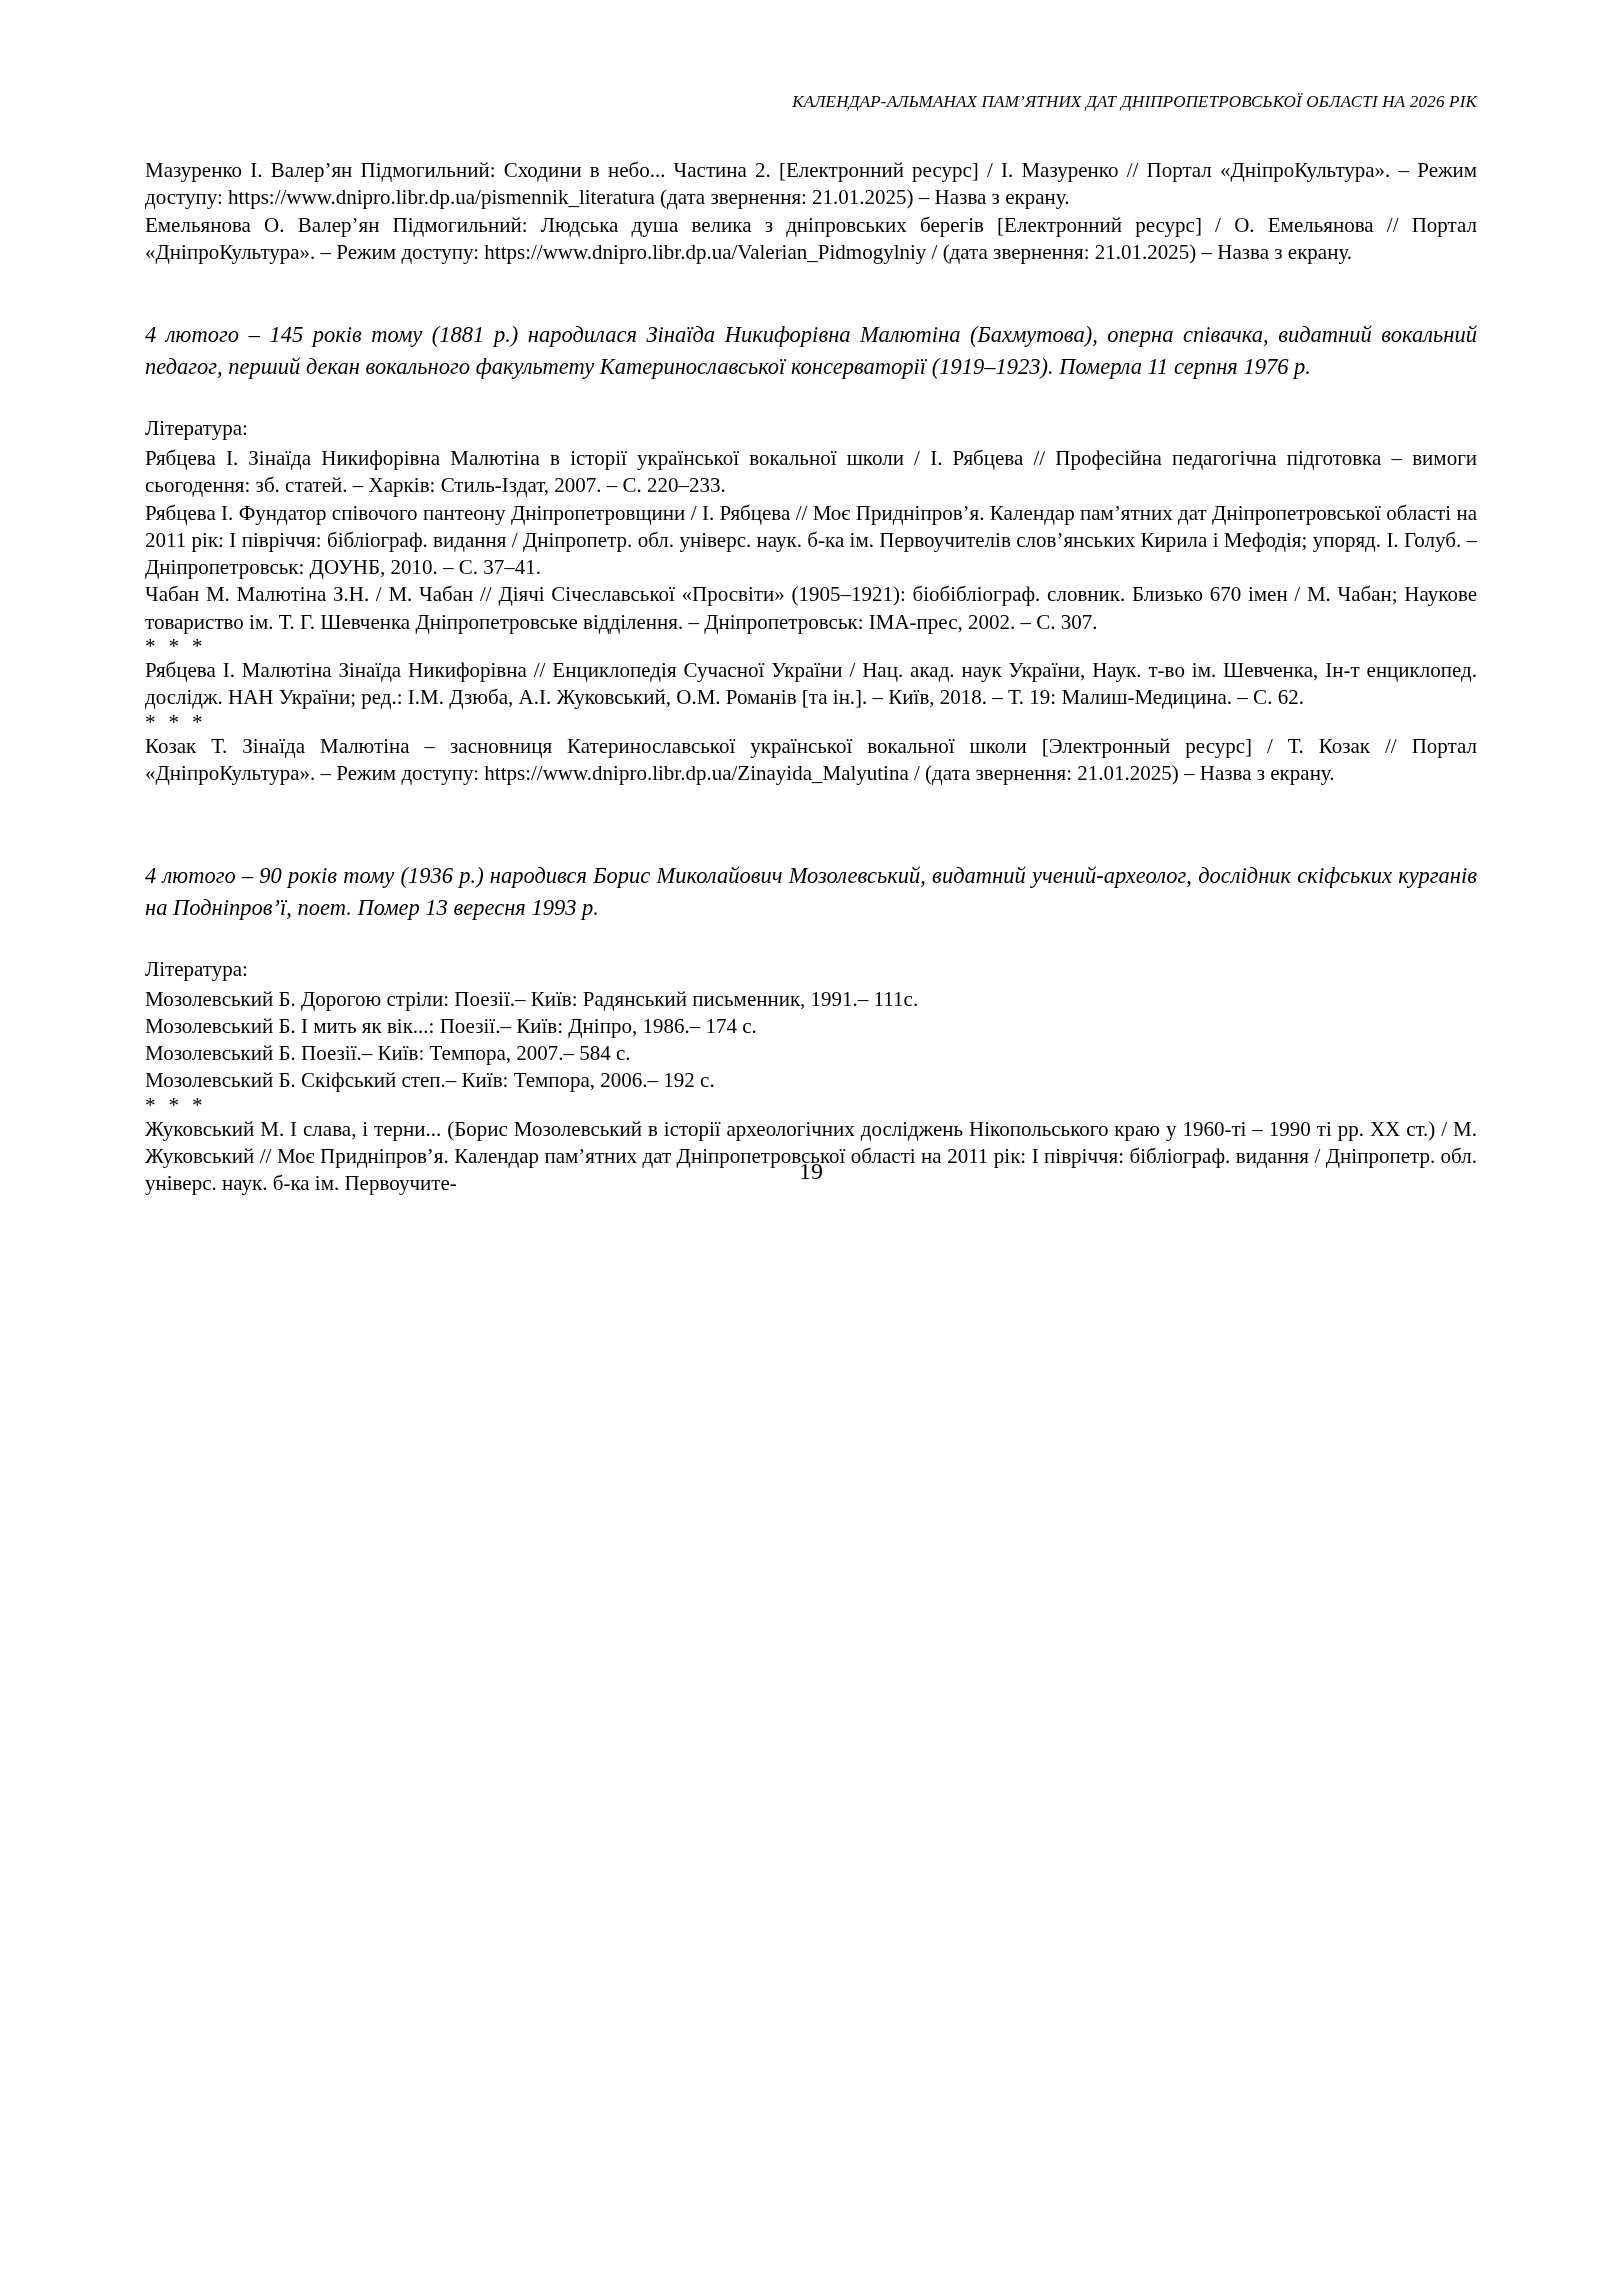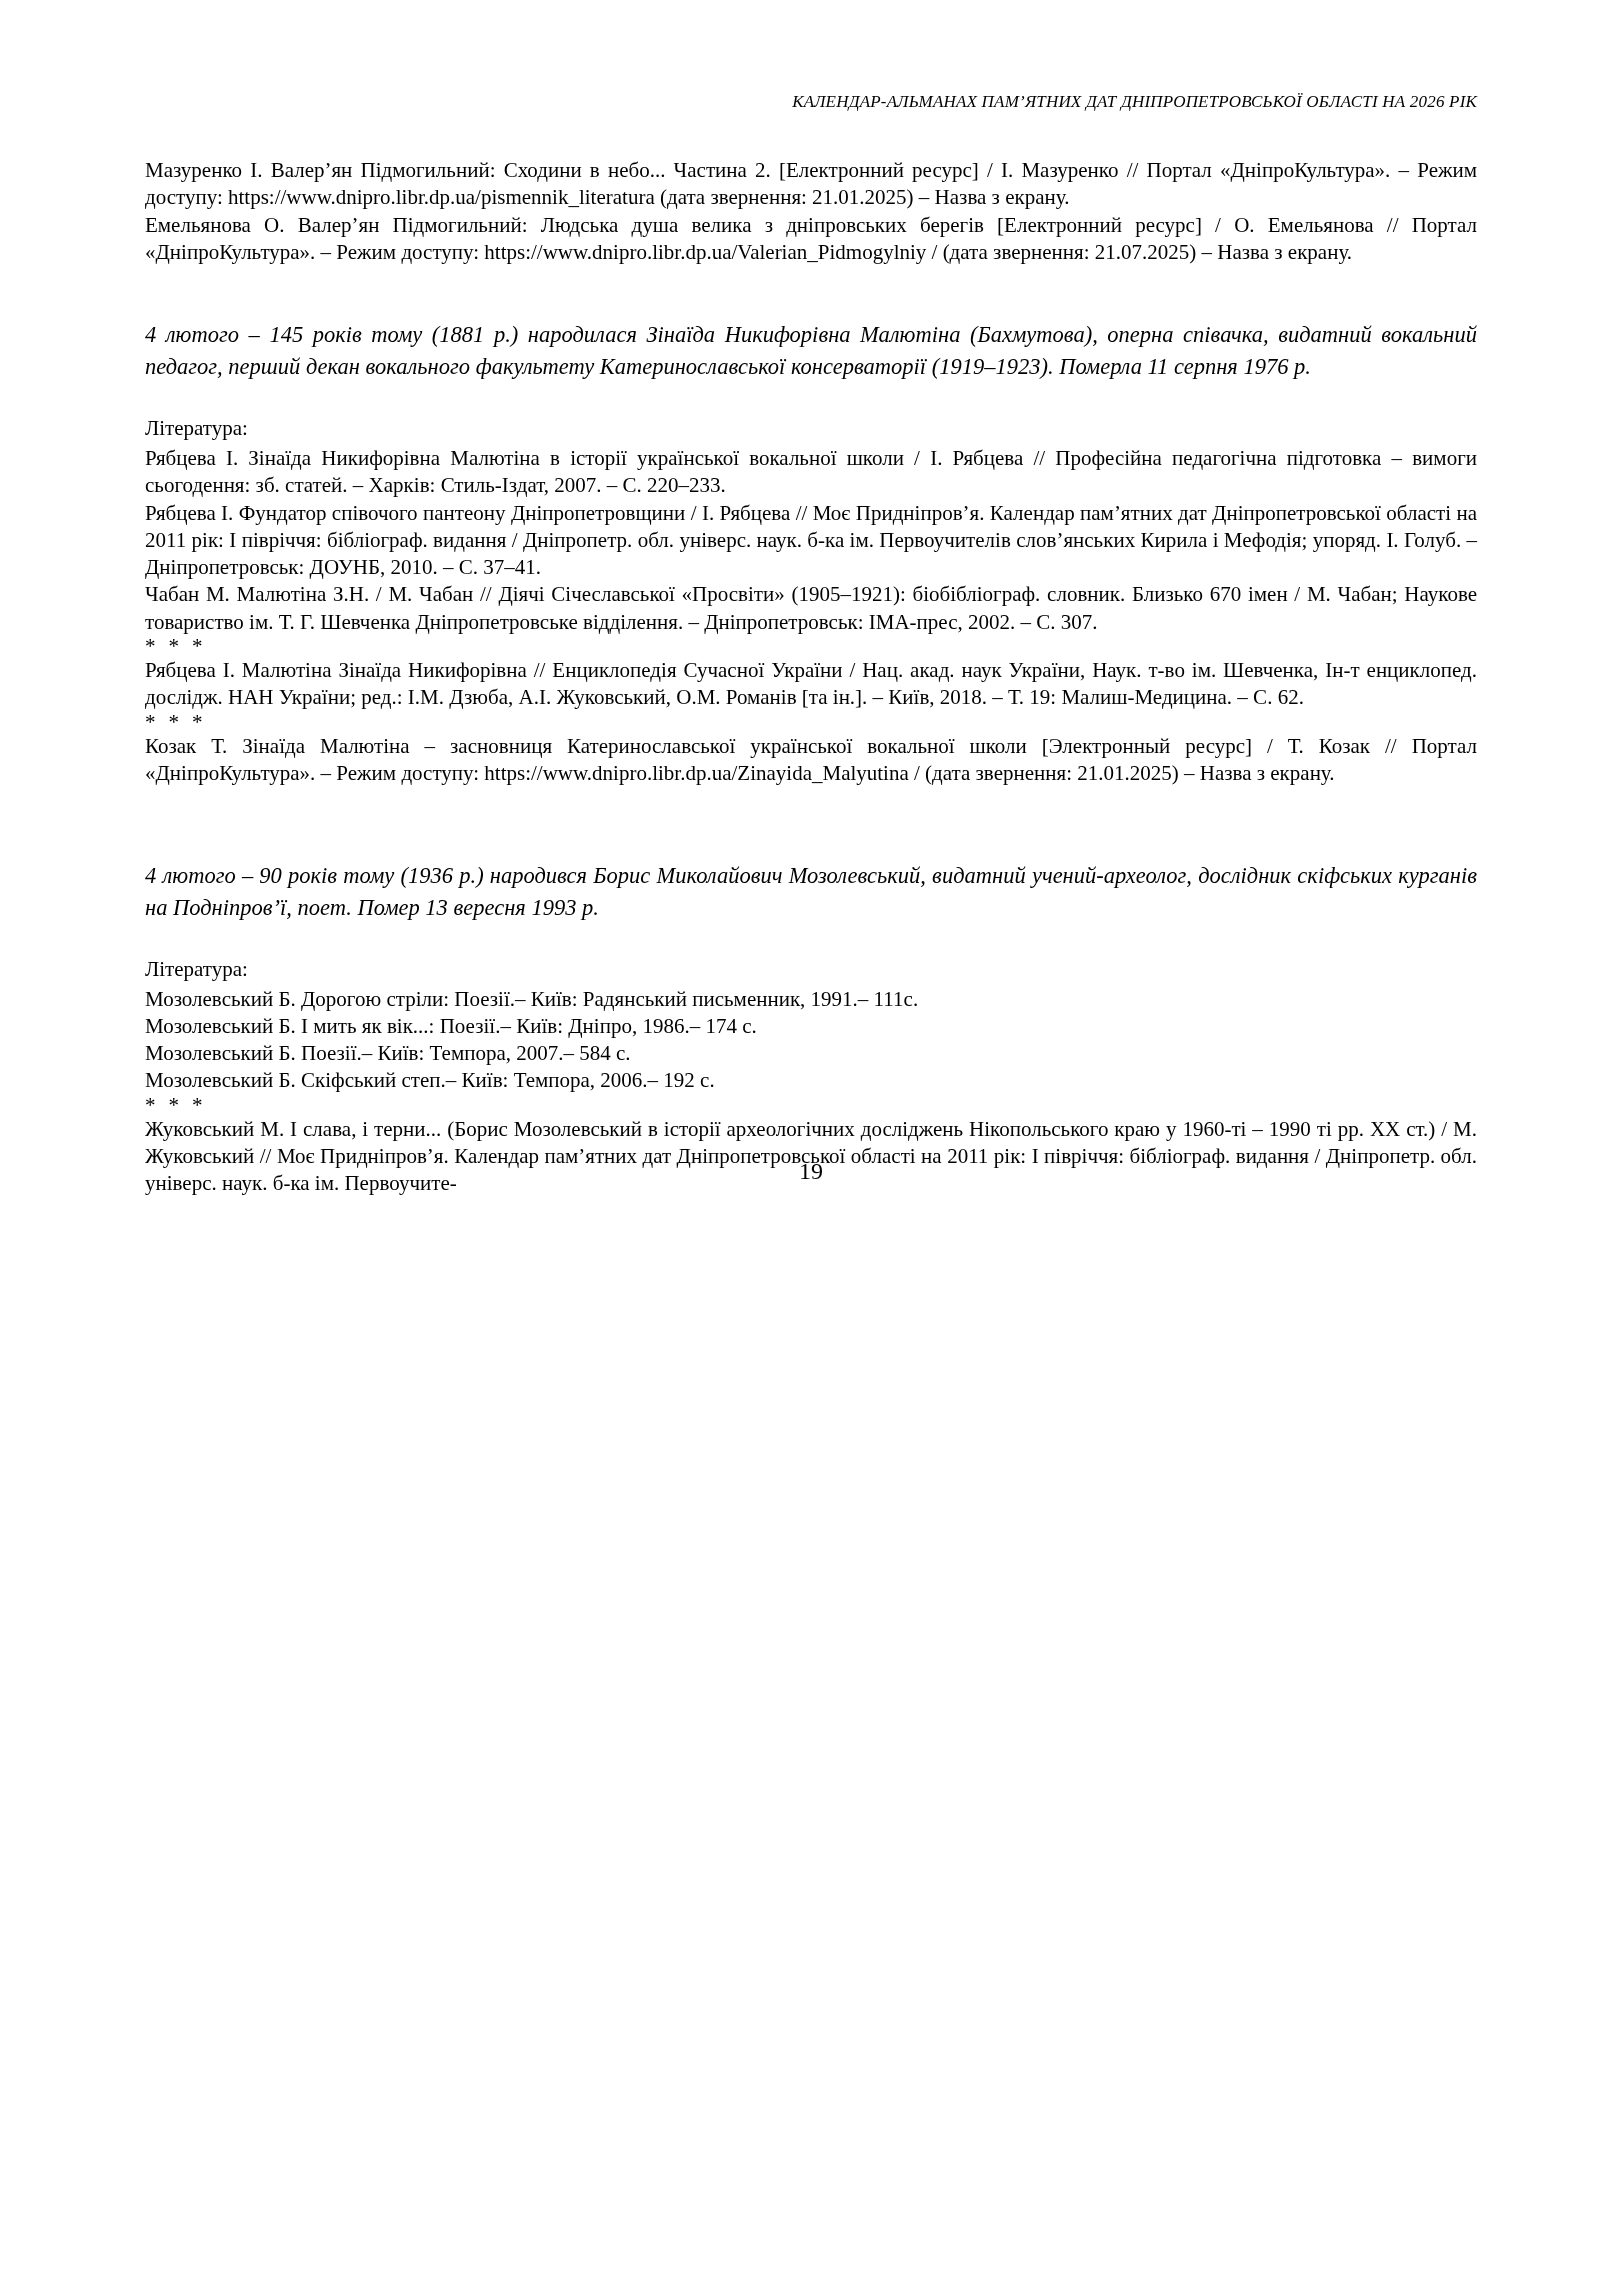--- a/index.html
+++ b/index.html
@@ -71,21 +71,21 @@
   }
 </style>
 </head>
 <body>
 
 <div class="page">
 
   <div class="running-head">КАЛЕНДАР-АЛЬМАНАХ ПАМ’ЯТНИХ ДАТ ДНІПРОПЕТРОВСЬКОЇ ОБЛАСТІ НА 2026 РІК</div>
 
   <p class="para">Мазуренко І. Валер’ян Підмогильний: Сходини в небо... Частина 2. [Електронний ресурс] / І. Мазуренко // Портал «ДніпроКультура». – Режим доступу: https://www.dnipro.libr.dp.ua/pismennik_literatura (дата звернення: 21.01.2025) – Назва з екрану.</p>
-  <p class="para">Емельянова О. Валер’ян Підмогильний: Людська душа велика з дніпровських берегів [Електронний ресурс] / О. Емельянова // Портал «ДніпроКультура». – Режим доступу: https://www.dnipro.libr.dp.ua/Valerian_Pidmogylniy / (дата звернення: 21.07.2025) – Назва з екрану.</p>
+  <p class="para">Емельянова О. Валер’ян Підмогильний: Людська душа велика з дніпровських берегів [Електронний ресурс] / О. Емельянова // Портал «ДніпроКультура». – Режим доступу: https://www.dnipro.libr.dp.ua/Valerian_Pidmogylniy / (дата звернення: 21.01.2025) – Назва з екрану.</p>
 
   <div class="block-gap-lg"></div>
 
   <p class="entry-head">4 лютого – 145 років тому (1881 р.) народилася Зінаїда Никифорівна Малютіна (Бахмутова), оперна співачка, видатний вокальний педагог, перший декан вокального факультету Катеринославської консерваторії (1919–1923). Померла 11 серпня 1976 р.</p>
 
   <div class="block-gap-md"></div>
 
   <p class="lit-label">Література:</p>
 
   <p class="para">Рябцева І. Зінаїда Никифорівна Малютіна в історії української вокальної школи / І. Рябцева // Професійна педагогічна підготовка – вимоги сьогодення: зб. статей. – Харків: Стиль-Іздат, 2007. – С. 220–233.</p>

